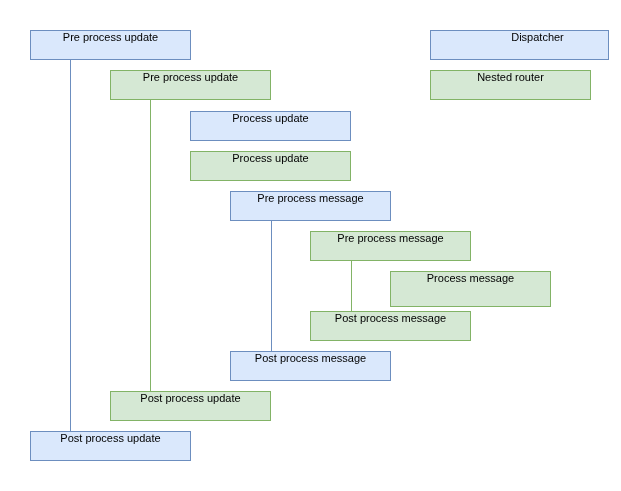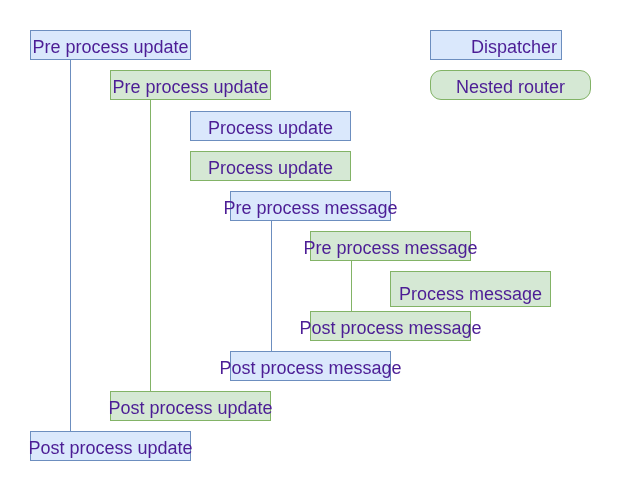--- a/index.html
+++ b/index.html
@@ -14,25 +14,25 @@
     position: relative;
     width: 621px;
     height: 491px;
     background: #ffffff;
     overflow: hidden;
   }
   .node {
     position: absolute;
     box-sizing: border-box;
     display: flex;
-    align-items: flex-end;
+    align-items: flex-start;
     justify-content: center;
-    font-size: 18px;
+    font-size: 11px;
     line-height: 1.2;
-    color: #4c1d95;
+    color: #000000;
     text-align: center;
     border-width: 1px;
     border-style: solid;
     z-index: 2;
     white-space: nowrap;
   }
   .node.blue {
     background: #dae8fc;
     border-color: #6c8ebf;
   }
@@ -85,19 +85,19 @@
     </div>
     <div class="node blue" style="left: 230px; top: 351px; width: 161px; height: 30px;">
       <span>Post process message</span>
     </div>
     <div class="node green" style="left: 110px; top: 391px; width: 161px; height: 30px;">
       <span>Post process update</span>
     </div>
     <div class="node blue" style="left: 30px; top: 431px; width: 161px; height: 30px;">
       <span>Post process update</span>
     </div>
-    <div class="node blue" style="left: 430px; top: 30px; width: 132px; height: 30px; padding-left: 36px;">
+    <div class="node blue" style="left: 430px; top: 30px; width: 179px; height: 30px; padding-left: 36px;">
       <span>Dispatcher</span>
     </div>
-    <div class="node green" style="left: 430px; top: 70px; width: 161px; height: 30px; border-radius: 11px;">
+    <div class="node green" style="left: 430px; top: 70px; width: 161px; height: 30px;">
       <span>Nested router</span>
     </div>
   </div>
 
 </body></html>

